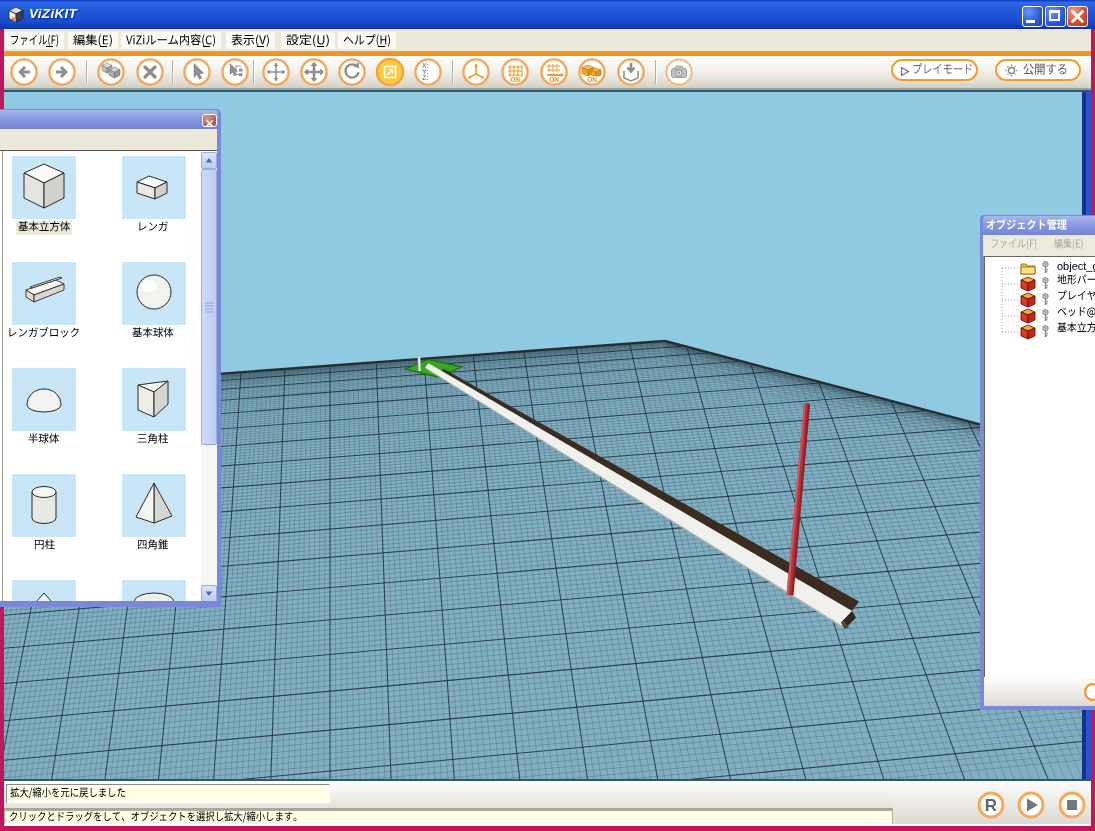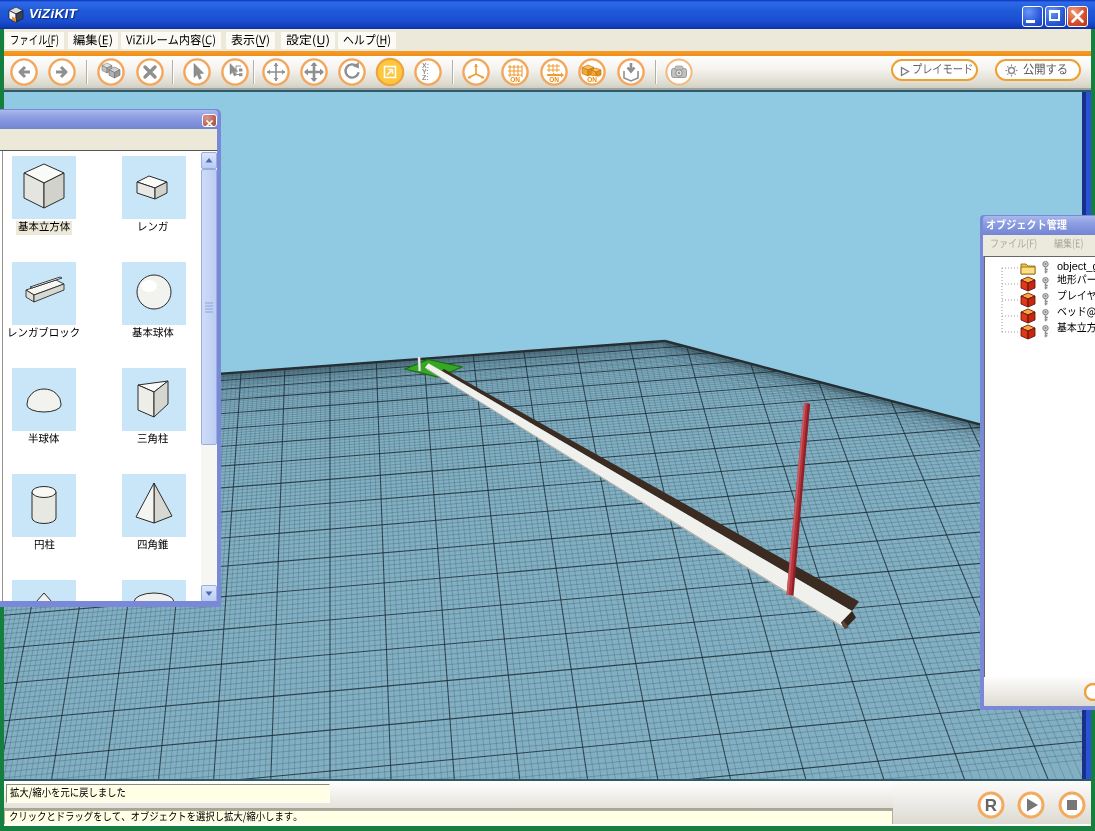--- a/index.html
+++ b/index.html
@@ -1,13 +1,13 @@
 <!DOCTYPE html>
 <html><head><meta charset="utf-8"><style>html,body{margin:0;padding:0;width:1095px;height:831px;overflow:hidden;font-family:"Liberation Sans",sans-serif;}div{box-sizing:border-box;}.abs{position:absolute;}</style></head><body>
-<div class="abs" style="left:0;top:0;width:1095px;height:831px;background:#15803d;overflow:hidden">
+<div class="abs" style="left:0;top:0;width:1095px;height:831px;background:#be185d;overflow:hidden">
     <div style="position:absolute;left:0;top:0;width:1095px;height:29px;background:linear-gradient(180deg,#0c33c0 0%,#2e6ae8 8%,#205bd8 35%,#1a4cd0 75%,#1238b0 96%,#0c2da0 100%)"></div>
     <svg class="abs" style="left:8px;top:6px" width="17" height="17">
       <polygon points="8,1 15,4.5 8,8 1,4.5" fill="#d8dce4" stroke="#1a1a1a" stroke-width="0.7"></polygon>
       <polygon points="1,4.5 8,8 8,16 1,12.5" fill="#f8f8f8" stroke="#1a1a1a" stroke-width="0.7"></polygon>
       <polygon points="15,4.5 8,8 8,16 15,12.5" fill="#3a4254" stroke="#1a1a1a" stroke-width="0.7"></polygon>
       <polygon points="4,10.5 8,12.5 8,16 4,14" fill="#e89030"></polygon>
     </svg>
     <div style="position:absolute;left:29px;top:6px;color:#fff;font-size:13.5px;font-weight:bold;font-style:italic;letter-spacing:0.3px;text-shadow:1px 1px 1px #0a2a80">ViZiKIT</div>
     <div class="abs" style="left:1022px;top:6px;width:21px;height:21px;border-radius:3px;border:1px solid #fff;background:radial-gradient(circle at 30% 25%,#6a96f8,#2a5ad8 60%,#1a3cb0)">
       <div class="abs" style="left:3px;top:13px;width:9px;height:3px;background:#fff"></div>

